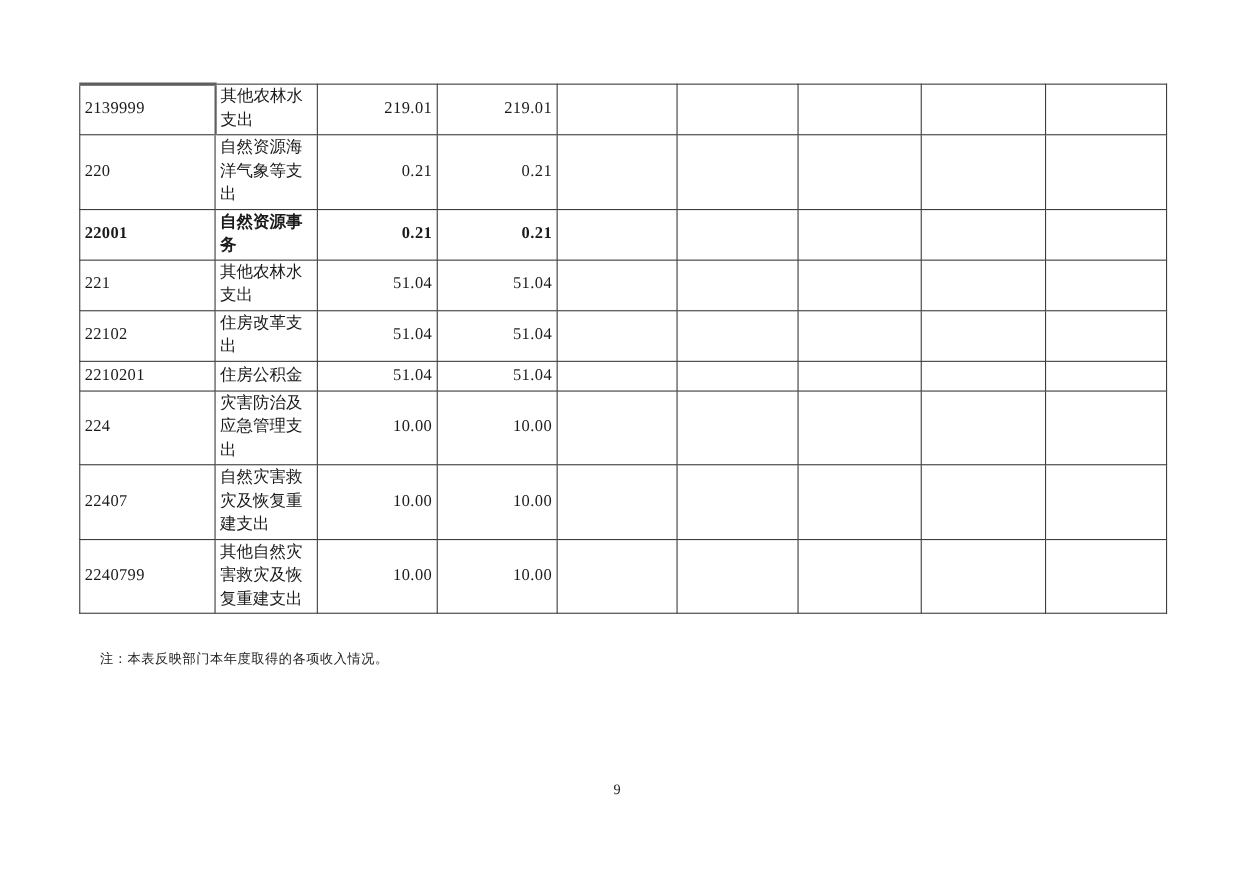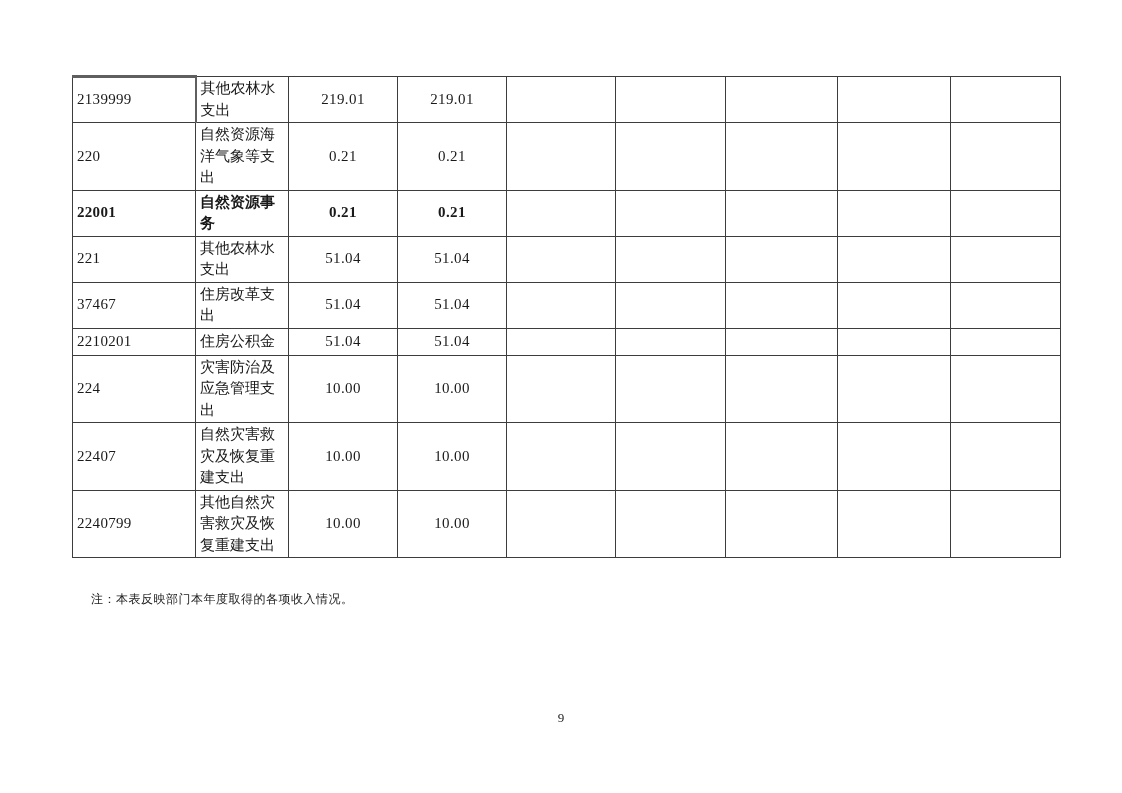--- a/index.html
+++ b/index.html
@@ -34,21 +34,21 @@
   }
   td.code {
     font-size: 14px;
     letter-spacing: 0.3px;
     padding-left: 5px;
   }
   td.desc {
     padding: 1px 12px 1px 5px;
   }
   td.num {
-    text-align: center;
+    text-align: right;
     font-size: 14px;
     padding-right: 4px;
     letter-spacing: 0.4px;
     word-break: normal;
   }
   
   tr.rh-1  { height: 45px; }
   tr.rh-2  { height: 65px; }
   tr.rh-3  { height: 43px; font-weight: bold; }
   tr.rh-4  { height: 44px; }
@@ -135,21 +135,21 @@
         <td class="desc">其他农林水支出</td>
         <td class="num">51.04</td>
         <td class="num">51.04</td>
         <td></td>
         <td></td>
         <td></td>
         <td></td>
         <td></td>
       </tr>
       <tr class="rh-6">
-        <td class="code">37467</td>
+        <td class="code">22102</td>
         <td class="desc">住房改革支出</td>
         <td class="num">51.04</td>
         <td class="num">51.04</td>
         <td></td>
         <td></td>
         <td></td>
         <td></td>
         <td></td>
       </tr>
       <tr class="rh-7">

